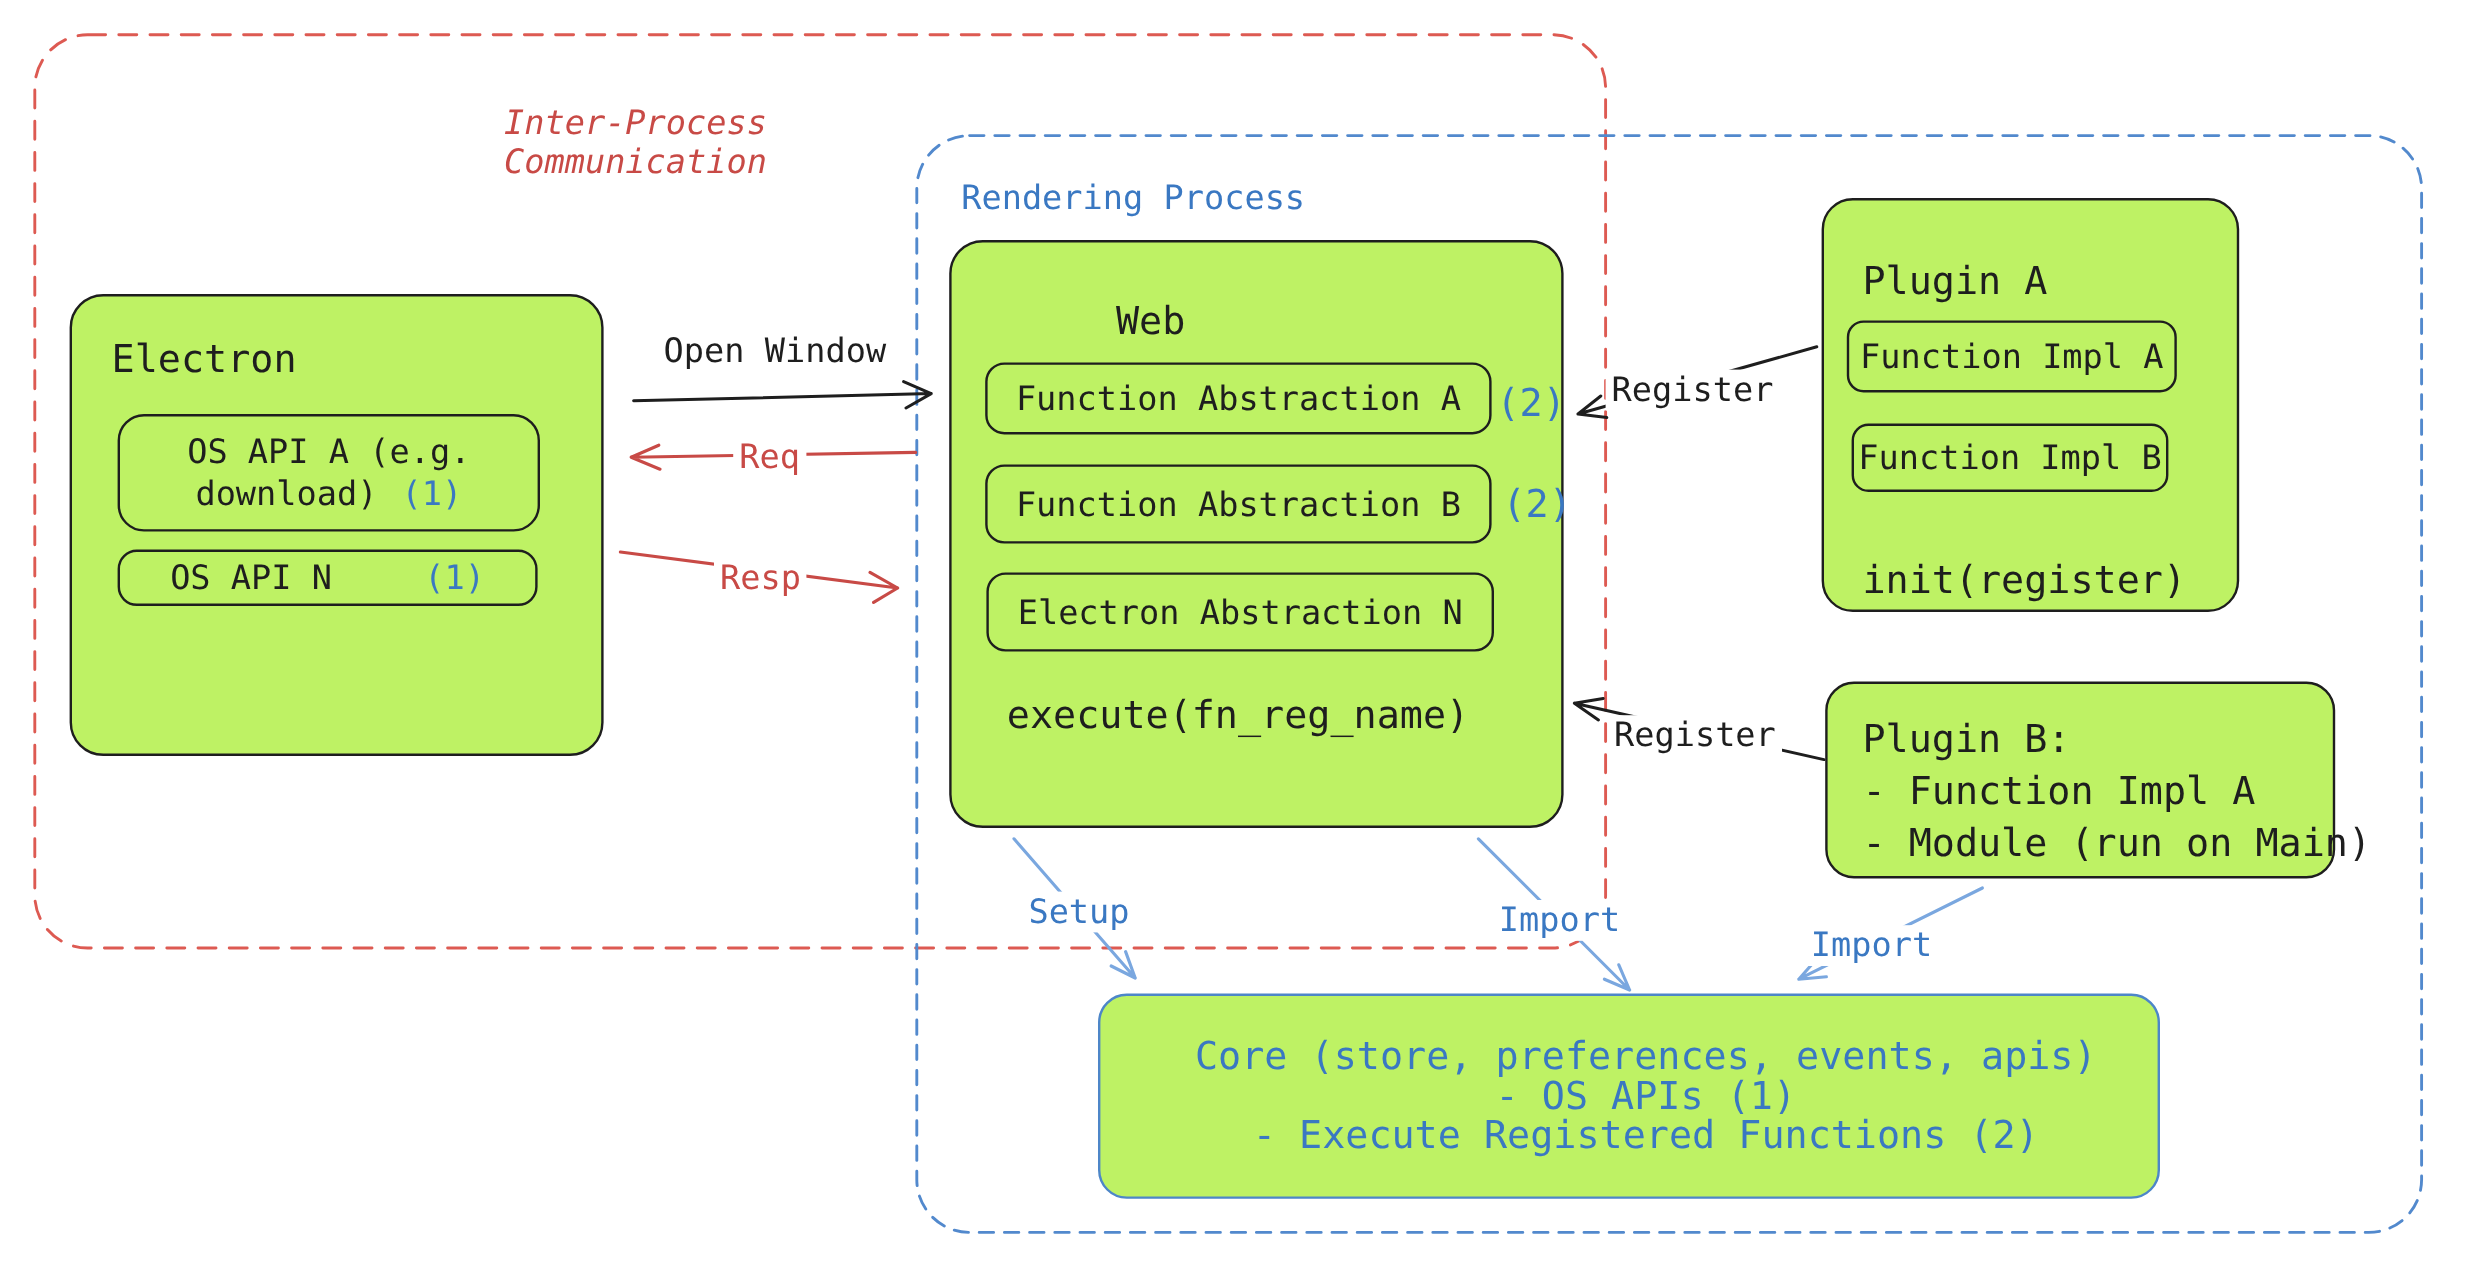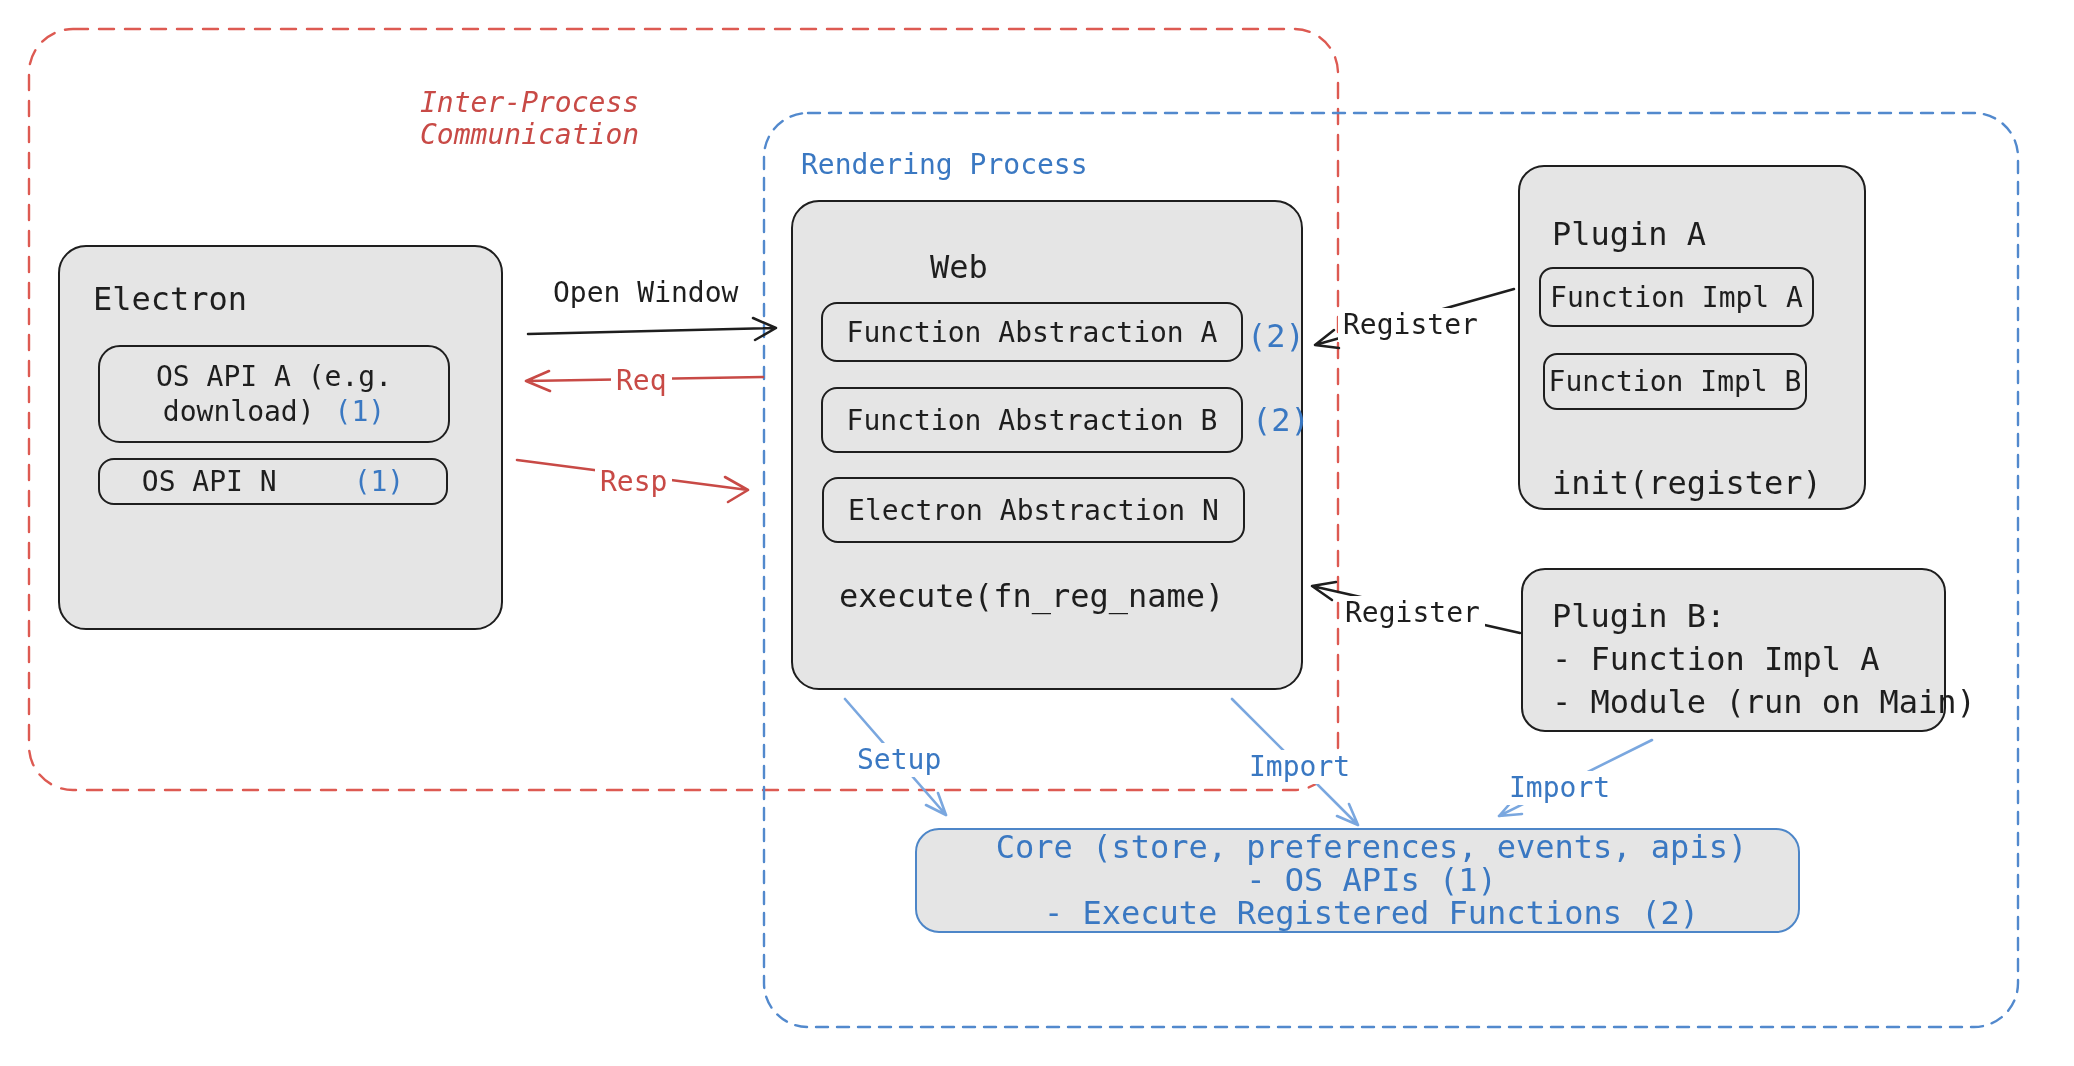--- a/index.html
+++ b/index.html
@@ -2,21 +2,21 @@
 <html style="--ink: #1e1e1e; --red: #c84a46; --red-light: #dd5a52; --blue: #3a78c2; --blue-border: #4d86c8; --blue-dash: #5289cd; --blue-arrow: #7aa7df;"><head>
 <meta charset="utf-8">
 <style>
   html,body{margin:0;padding:0;background:#ffffff;}
   .canvas{
     position:relative;width:2074px;height:1066px;background:#ffffff;
     font-family:"DejaVu Sans Mono","Liberation Mono",monospace;
     color:var(--ink,#1e1e1e);overflow:hidden;
   }
   .box{
-    position:absolute;background:#e5e5e5;
+    position:absolute;background:#bef264;
     border:2.6px solid var(--ink,#1e1e1e);
     box-sizing:border-box;
   }
   .box.blue-box{border-color:var(--blue-border,#4d86c8);}
   .flexc{display:flex;flex-direction:column;align-items:center;justify-content:center;text-align:center;}
   .flexr{display:flex;flex-direction:row;align-items:center;justify-content:center;}
   .t{position:absolute;font-size:32px;line-height:33px;white-space:pre;}
   .t-sm{font-size:25px;}
   .blue{color:var(--blue,#3a78c2);}
   .red{color:var(--red,#cc4949);}
@@ -81,21 +81,21 @@
     <span class="boxtext t-sm">Function Impl B</span>
   </div>
 
   <div class="t ink" style="left:1552px;top:435px;margin-top:32px;">init(register)</div>
 
   <div class="box" style="left:1521px;top:568px;width:425px;height:164px;border-radius:24px;"></div>
   <div class="t ink" style="left:1552px;top:600px;">Plugin B:</div>
   <div class="t ink" style="left:1552px;top:643px;">- Function Impl A</div>
   <div class="t ink" style="left:1552px;top:686px;">- Module (run on Main)</div>
 
-  <div class="box blue-box flexc" style="left:915px;top:828px;width:885px;height:105px;border-radius:24px;padding-left:28px;">
+  <div class="box blue-box flexc" style="left:915px;top:828px;width:885px;height:171px;border-radius:24px;padding-left:28px;">
     <div class="t blue" style="position:static;">Core (store, preferences, events, apis)</div>
     <div class="t blue" style="position:static;">- OS APIs (1)</div>
     <div class="t blue" style="position:static;">- Execute Registered Functions (2)</div>
   </div>
 
   <svg class="overlay" width="2074" height="1066" viewBox="0 0 2074 1066">
     <rect class="dash-red" x="29" y="29" width="1309" height="761" rx="44"></rect>
     <rect class="dash-blue" x="764" y="113" width="1254" height="914" rx="44"></rect>
 
     <path class="ink-s" d="M528,334 L776,328 M776,328 L753,318 M776,328 L755,340"></path>

